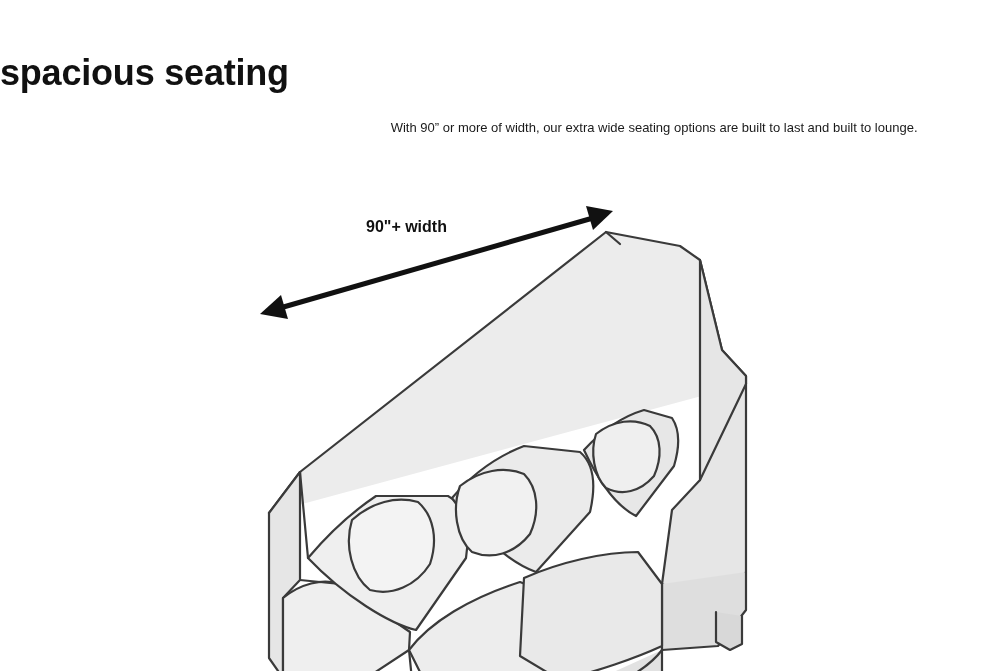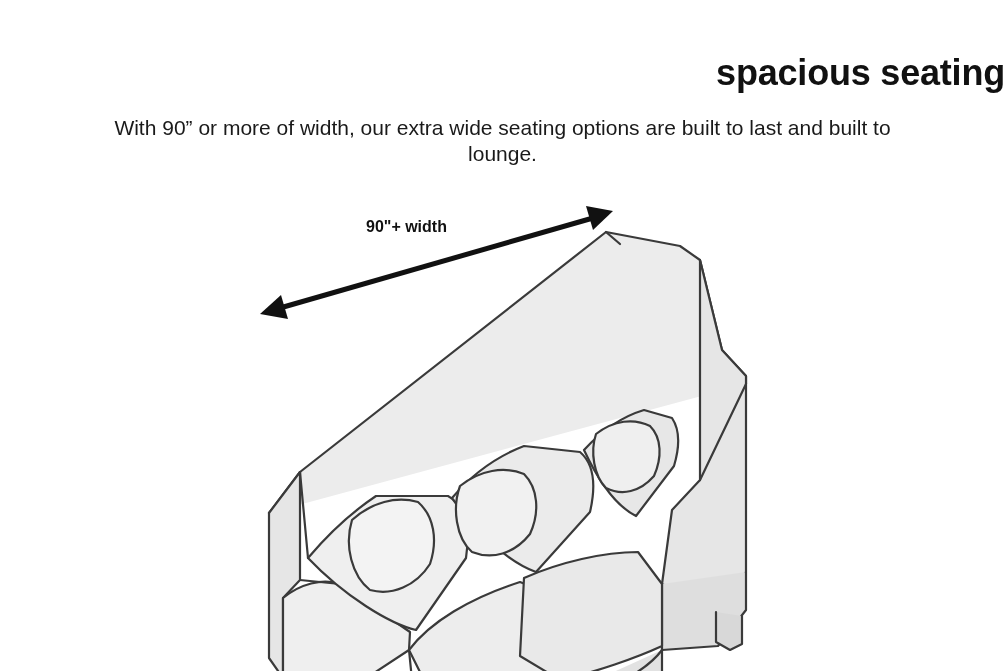--- a/index.html
+++ b/index.html
@@ -18,34 +18,34 @@
     position: relative;
     width: 1005px;
     height: 671px;
     background: #ffffff;
   }
   .headline {
     position: absolute;
     top: 52px;
     left: 0;
     width: 1005px;
-    text-align: right;
+    text-align: left;
     font-size: 36px;
     font-weight: bold;
     letter-spacing: -0.2px;
     color: #111111;
   }
   .subcopy {
     position: absolute;
     top: 115px;
     left: 50%;
     transform: translateX(-50%);
     width: 830px;
-    text-align: center;
-    font-size: 21px;
+    text-align: right;
+    font-size: 13px;
     line-height: 26px;
     color: #1a1a1a;
   }
   .subcopy .line2 {
     display: block;
   }
   .diagram {
     position: absolute;
     top: 180px;
     left: 0;

